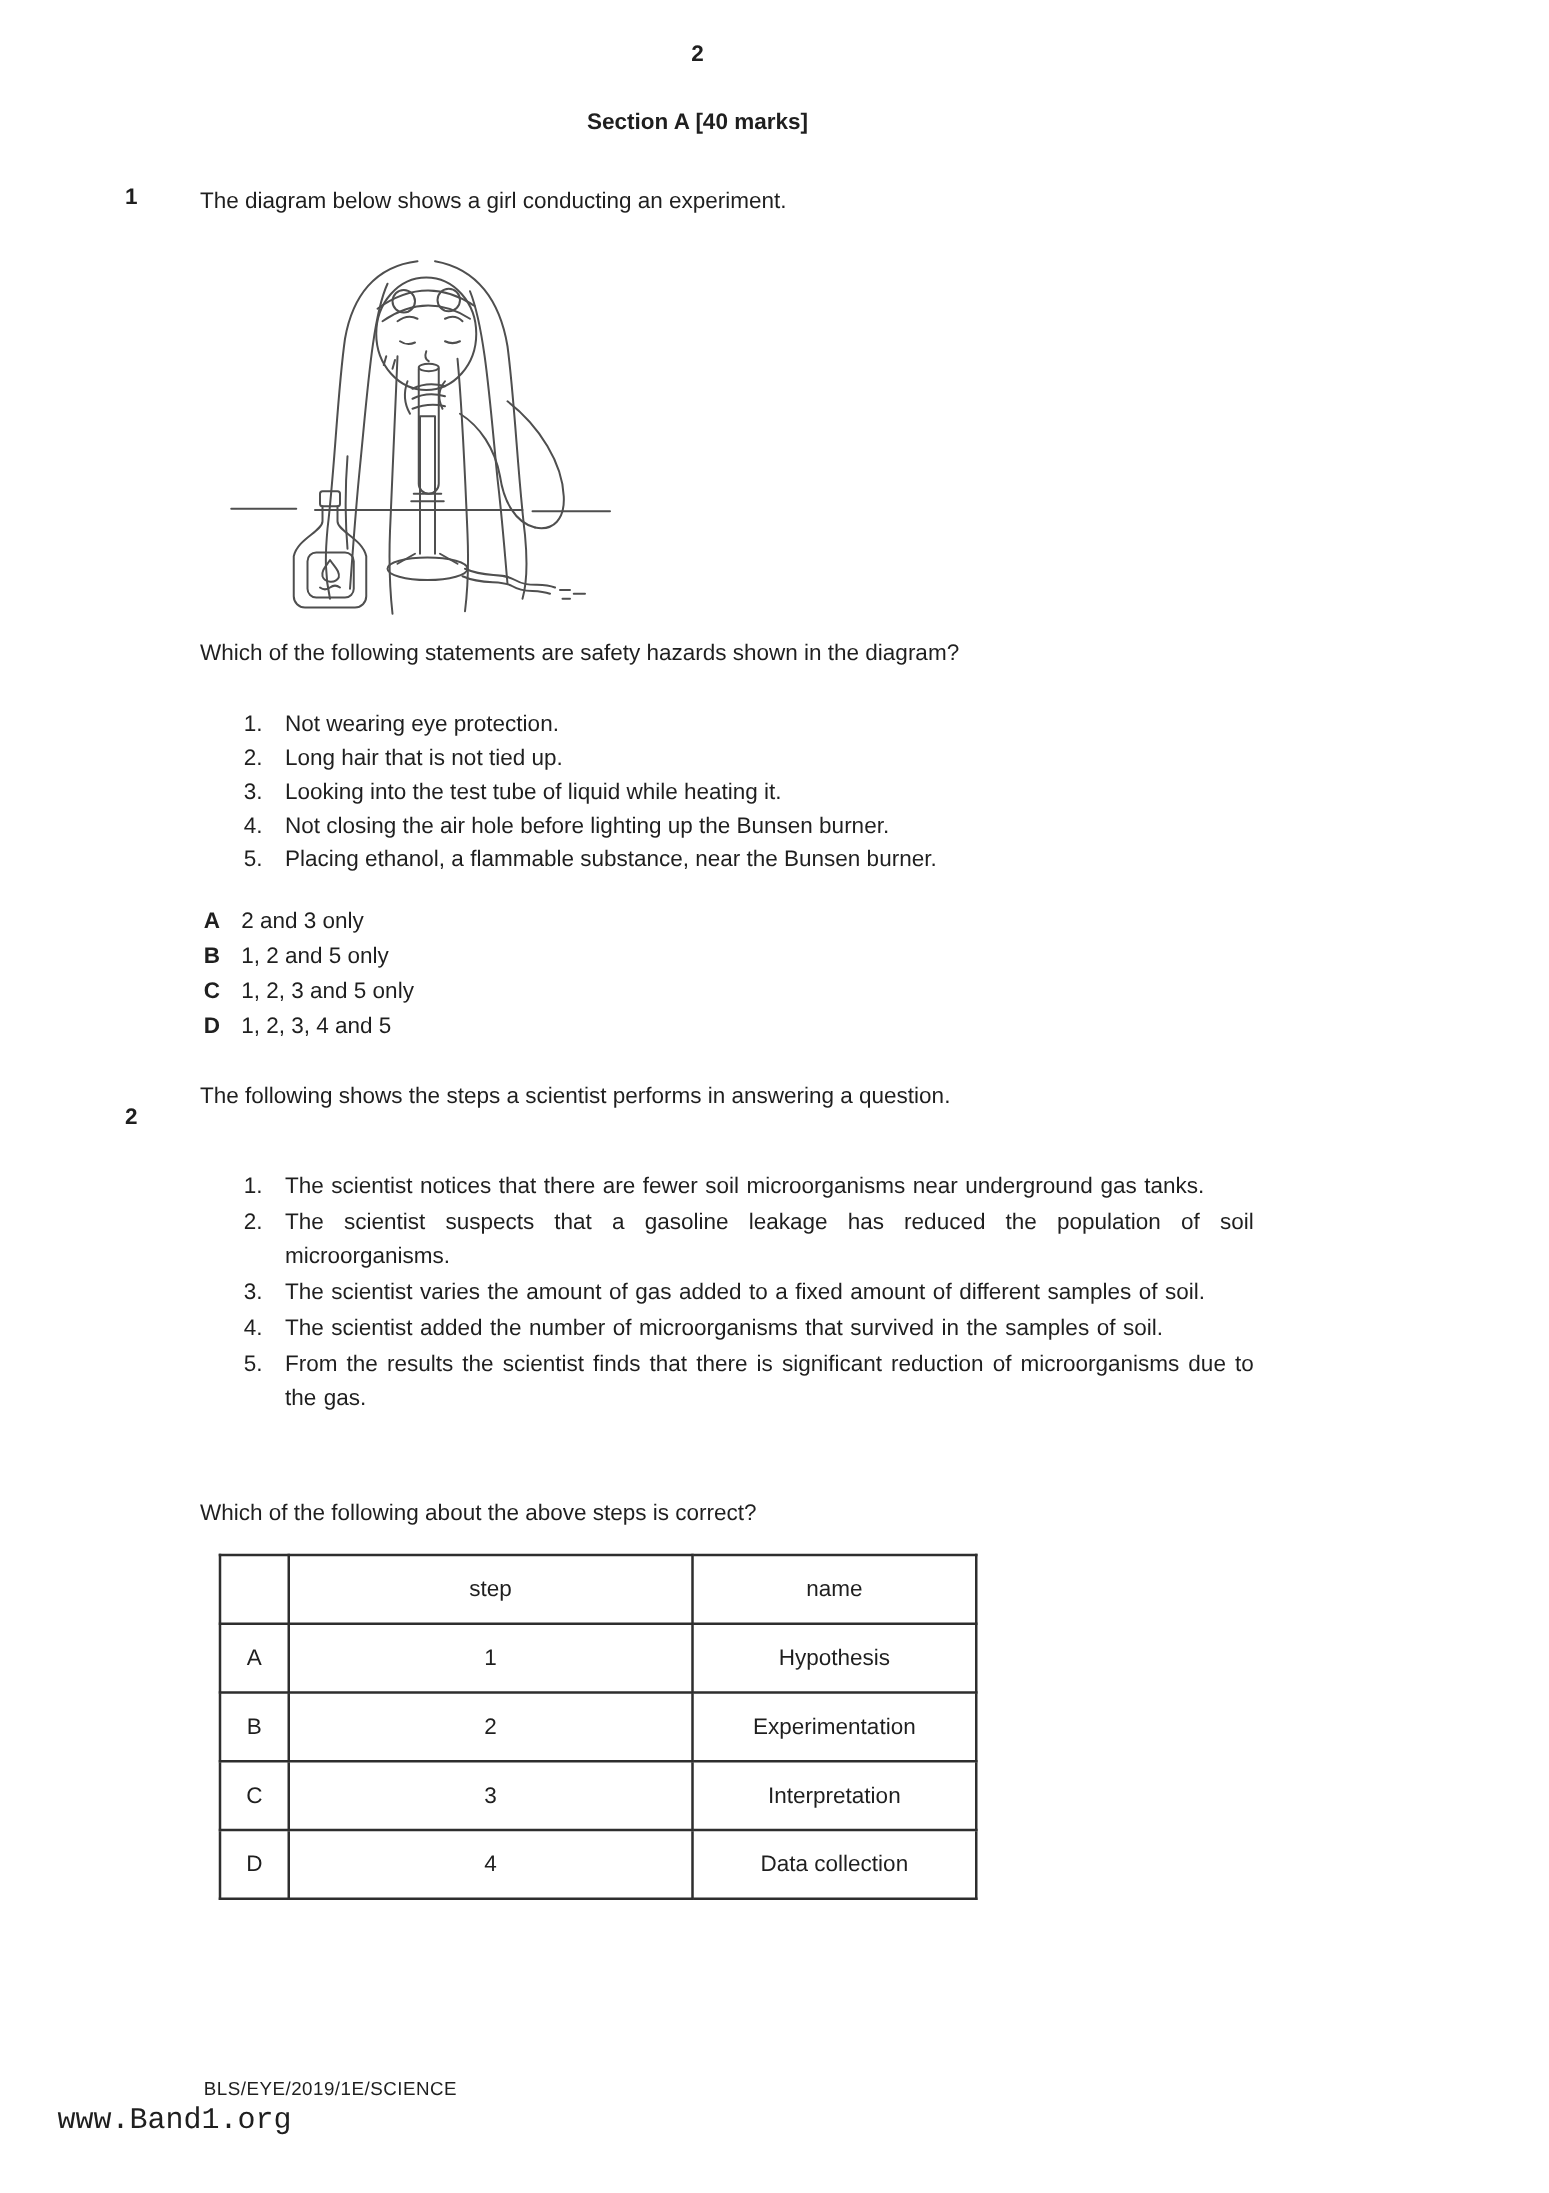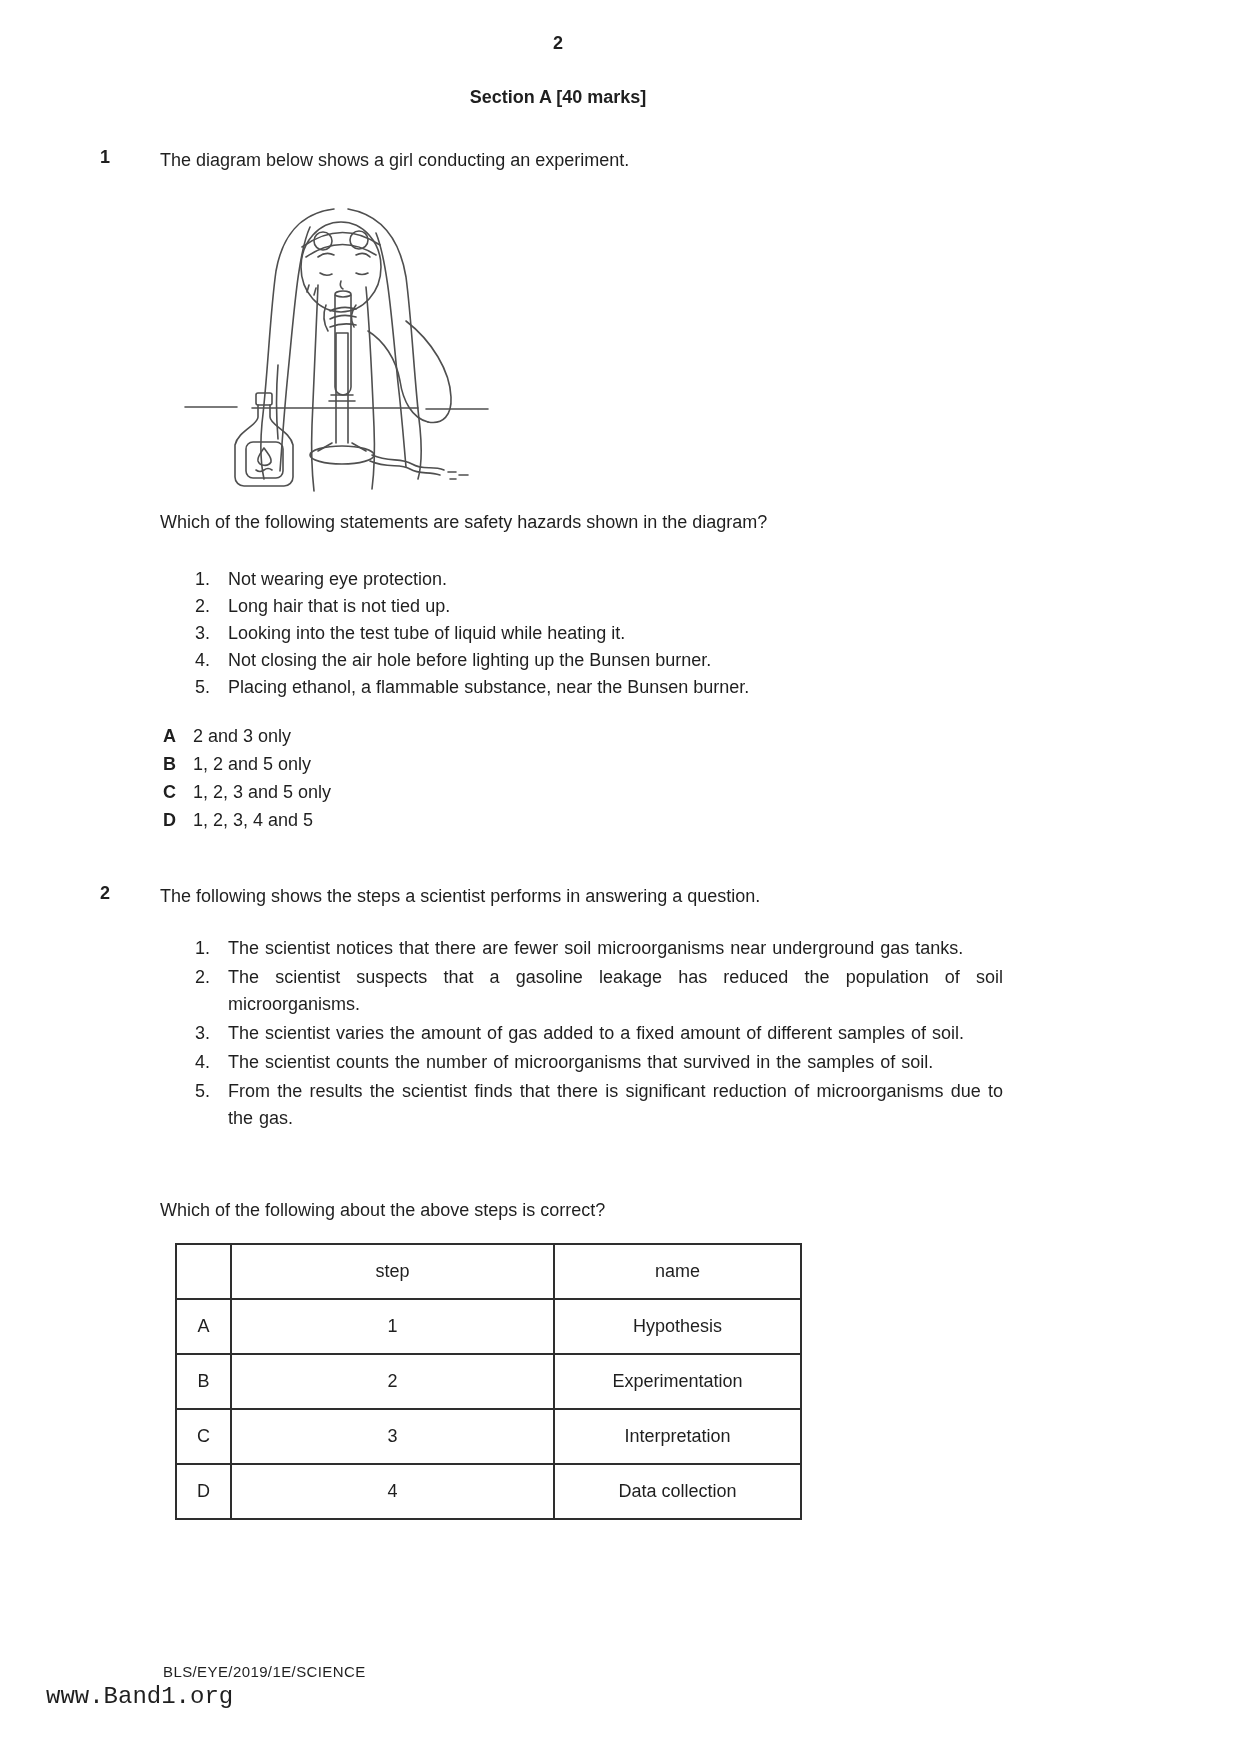--- a/index.html
+++ b/index.html
@@ -34,21 +34,21 @@
     border:2px solid #2e2e2e;
     font-size:18px;
     font-weight:normal;
     height:29px;
     text-align:center;
     vertical-align:middle;
     padding:16px 6px;
   }
   .col-letter { width:55px; font-weight:bold; }
   .col-step { width:323px; }
-  .col-name { width:247px; }
+  .col-name { width:227px; }
 
   .footer-code { font-size:15px; letter-spacing:0.4px; }
   .footer-url { font-family:Liberation Mono, monospace; font-size:24px; }
 
   svg .ink { stroke:#4f4f4f; stroke-width:1.6; fill:none; stroke-linecap:round; stroke-linejoin:round; }
 </style>
 </head>
 <body>
 
 <div class="page">
@@ -163,38 +163,38 @@
       <span class="opt-letter">C</span>
       <span>1, 2, 3 and 5 only</span>
     </div>
     <div class="opt-row">
       <span class="opt-letter">D</span>
       <span>1, 2, 3, 4 and 5</span>
     </div>
   </div>
 
   <div class="abs qnum" style="left:100px; top:883px;">2</div>
-  <div class="abs body-text" style="left:160px; top:883px;">The following shows the steps a scientist performs in answering a question.</div>
+  <div class="abs body-text" style="left:160px; top:863px;">The following shows the steps a scientist performs in answering a question.</div>
 
   <div class="abs" style="left:195px; top:935px;">
     <div class="step-row">
       <span class="step-num">1.</span>
       <span class="step-text">The scientist notices that there are fewer soil microorganisms near underground gas tanks.</span>
     </div>
     <div class="step-row">
       <span class="step-num">2.</span>
       <span class="step-text">The scientist suspects that a gasoline leakage has reduced the population of soil microorganisms.</span>
     </div>
     <div class="step-row">
       <span class="step-num">3.</span>
       <span class="step-text">The scientist varies the amount of gas added to a fixed amount of different samples of soil.</span>
     </div>
     <div class="step-row">
       <span class="step-num">4.</span>
-      <span class="step-text">The scientist counts the number of microorganisms that survived in the samples of soil.</span>
+      <span class="step-text">The scientist added the number of microorganisms that survived in the samples of soil.</span>
     </div>
     <div class="step-row">
       <span class="step-num">5.</span>
       <span class="step-text">From the results the scientist finds that there is significant reduction of microorganisms due to the gas.</span>
     </div>
   </div>
 
   <div class="abs body-text" style="left:160px; top:1197px;">Which of the following about the above steps is correct?</div>
 
   <table class="answer abs" style="left:175px; top:1243px;">

